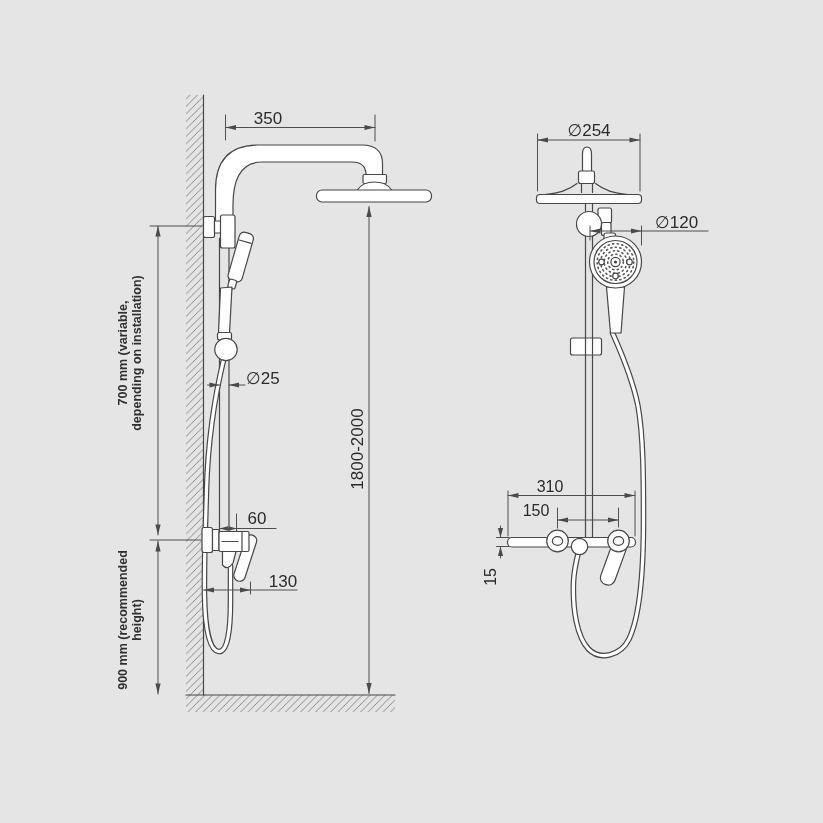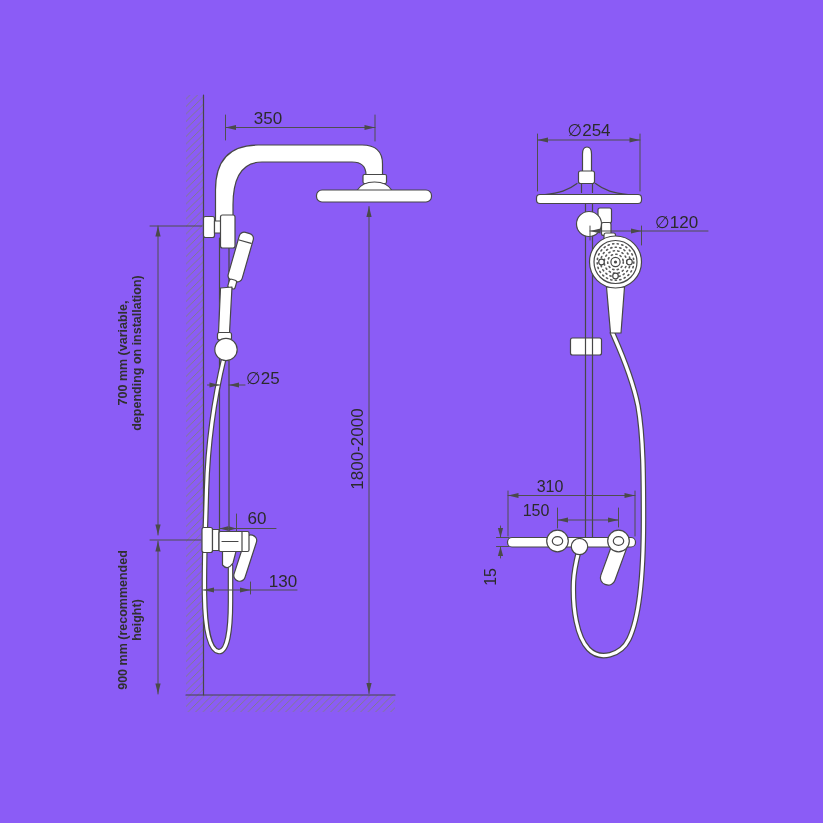--- a/index.html
+++ b/index.html
@@ -1,16 +1,16 @@
 <!DOCTYPE html>
 <html><head>
 <meta charset="utf-8">
 <style>
   html,body{margin:0;padding:0;background:#ffffff;}
-  .canvas{position:relative;width:823px;height:823px;background:#8b5cf6;overflow:hidden;}
+  .canvas{position:relative;width:823px;height:823px;background:#e5e5e5;overflow:hidden;}
   svg{display:block;}
   .outline{fill:none;stroke:#474747;stroke-width:1.2;stroke-linejoin:round;stroke-linecap:round;}
   .solid{fill:#ffffff;stroke:#474747;stroke-width:1.2;stroke-linejoin:round;}
   .dimline{fill:none;stroke:#4f4f4f;stroke-width:1;stroke-linecap:round;}
   .arrow{fill:#4a4a4a;stroke:none;}
   .dim{font-family:"Liberation Sans","DejaVu Sans",sans-serif;font-size:17px;font-weight:400;fill:#2b2b2b;}
   .dim-s{font-family:"Liberation Sans","DejaVu Sans",sans-serif;font-size:16px;font-weight:400;fill:#2b2b2b;}
   .lbl{font-family:"Liberation Sans","DejaVu Sans",sans-serif;font-size:12.5px;font-weight:700;fill:#303030;}
   .hose-outer{fill:none;stroke:#474747;stroke-width:5.6;stroke-linecap:round;}
   .hose-inner{fill:none;stroke:#ffffff;stroke-width:3.2;stroke-linecap:round;}

